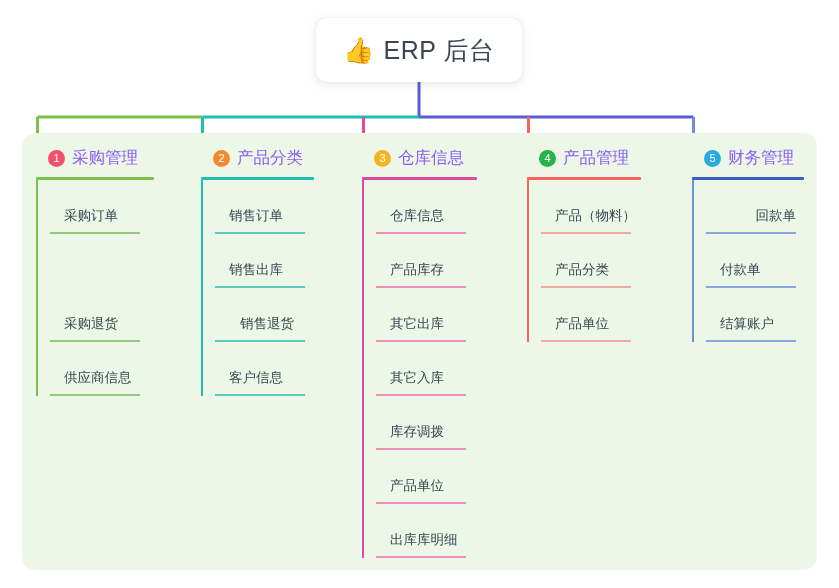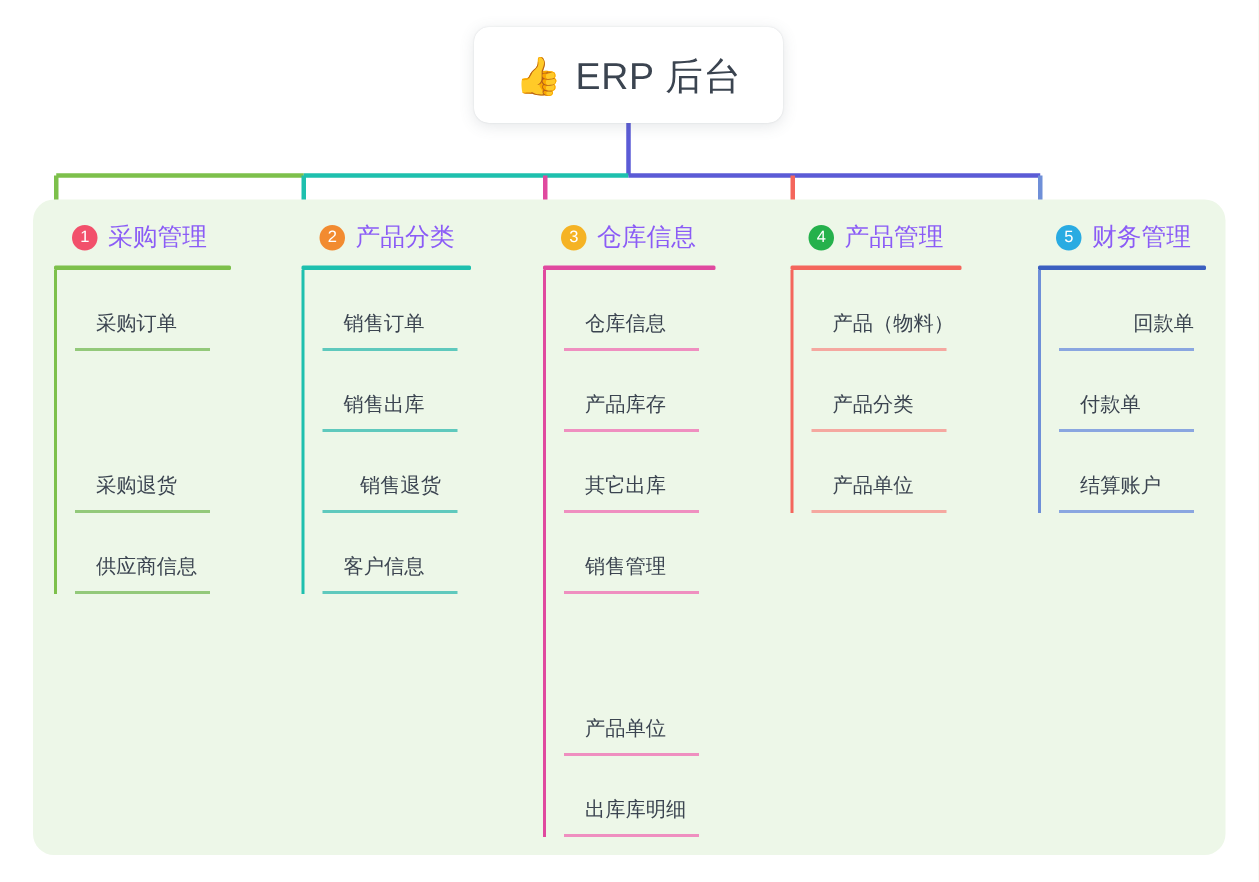--- a/index.html
+++ b/index.html
@@ -177,25 +177,28 @@
           </div>
           <div class="leaf">
             <span class="stem" style="background: rgb(224, 73, 159);"></span>
             <div class="leaf-body" style="border-bottom-color: rgb(239, 143, 192);">
               <span class="leaf-label">其它出库</span>
             </div>
           </div>
           <div class="leaf">
             <span class="stem" style="background: rgb(224, 73, 159);"></span>
             <div class="leaf-body" style="border-bottom-color: rgb(239, 143, 192);">
-              <span class="leaf-label">销售管理</span>
-            </div>
-          </div>
-          <div class="leaf">
-            <span class="stem" style="background: rgb(224, 73, 159);"></span>
+              <span class="leaf-label">其它入库</span>
+            </div>
+          </div>
+          <div class="leaf">
+            <span class="stem" style="background: rgb(224, 73, 159);"></span>
+            <div class="leaf-body" style="border-bottom-color: rgb(239, 143, 192);">
+              <span class="leaf-label">库存调拨</span>
+            </div>
           </div>
           <div class="leaf">
             <span class="stem" style="background: rgb(224, 73, 159);"></span>
             <div class="leaf-body" style="border-bottom-color: rgb(239, 143, 192);">
               <span class="leaf-label">产品单位</span>
             </div>
           </div>
           <div class="leaf">
             <span class="stem" style="background: rgb(224, 73, 159);"></span>
             <div class="leaf-body" style="border-bottom-color: rgb(239, 143, 192); font-family: Liberation Mono, monospace;">

